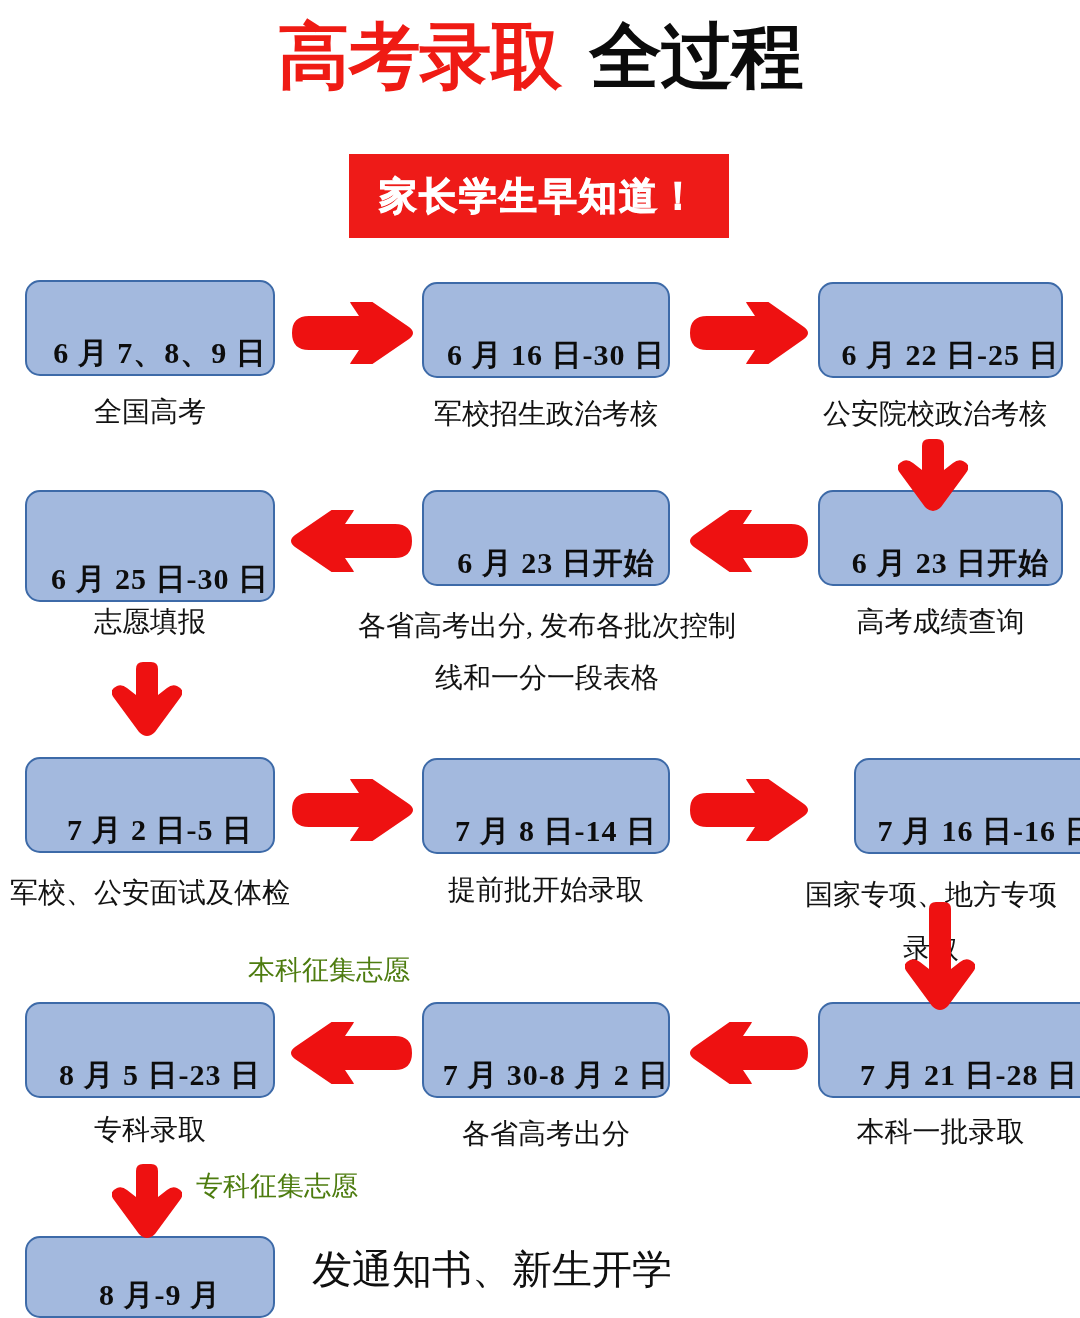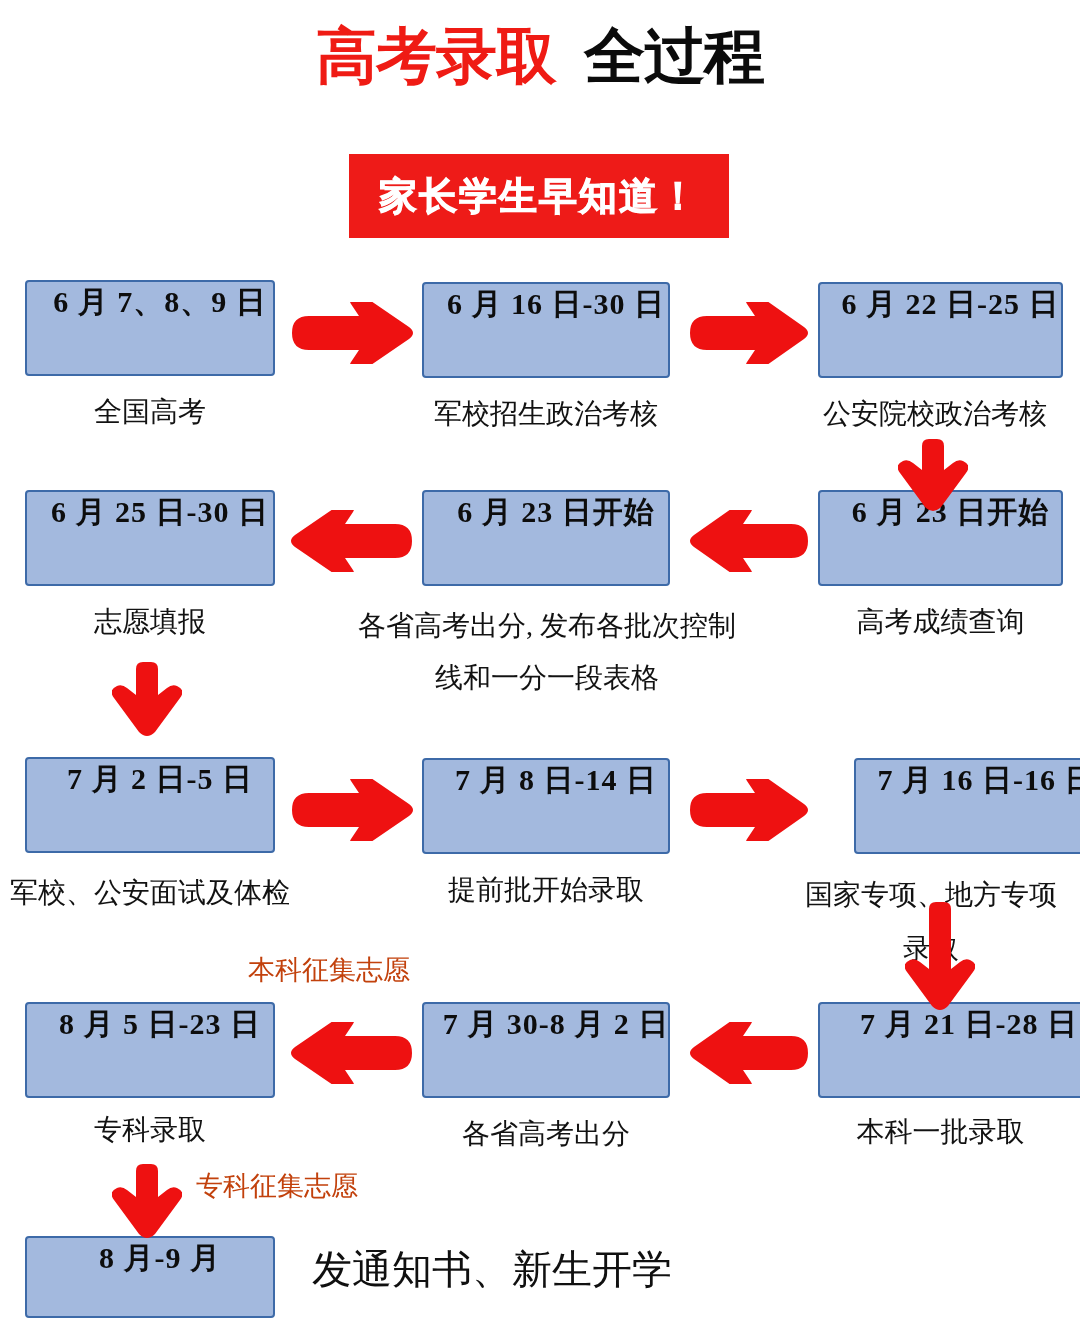--- a/index.html
+++ b/index.html
@@ -20,21 +20,21 @@
   .title-wrap {
     position: absolute;
     left: 0; top: 4px;
     width: 1080px;
     text-align: center;
     white-space: nowrap;
   }
   .title-part {
     font-family: "DejaVu Sans", "Liberation Sans", sans-serif;
     font-weight: bold;
-    font-size: 61px;
+    font-size: 72px;
     line-height: 104px;
     letter-spacing: -1px;
     display: inline-block;
     vertical-align: top;
     -webkit-text-stroke: 2px #ffffff;
     paint-order: stroke fill;
   }
   .title-red { color: #ef1b14; }
   .title-black { color: #0b0b0b; margin-left: 28px; }
 
@@ -55,24 +55,24 @@
     letter-spacing: 2px;
     color: #ffffff;
     -webkit-text-stroke: 1px #ffffff;
   }
 
   
   .node {
     position: absolute;
     background: #a3b9de;
     border: 2px solid #3d6aa8;
-    border-radius: 4px;
+    border-radius: 15px;
     box-sizing: border-box;
     display: flex;
-    align-items: flex-start;
+    align-items: flex-end;
     justify-content: center;
     z-index: 3;
     padding-left: 20px;
   }
   .node-label {
     font-family: "Liberation Serif", "DejaVu Serif", serif;
     font-weight: bold;
     font-size: 30px;
     color: #0d0d0d;
     white-space: nowrap;
@@ -90,21 +90,21 @@
     text-align: center;
     z-index: 2;
   }
   .caption.wrap { white-space: normal; }
 
   
   .annot-green {
     position: absolute;
     font-family: "Liberation Serif", "DejaVu Serif", serif;
     font-size: 27px;
-    color: #c2410c;
+    color: #4d7c0f;
     white-space: nowrap;
     z-index: 5;
   }
 
   
   .arrow {
     position: absolute;
     z-index: 4;
   }
   .arrow svg { display: block; }
@@ -178,21 +178,21 @@
   <span class="node-label">6 月 23 日开始</span>
 </div>
 <div class="caption wrap" style="left:352px; top:600px; width:390px; line-height:52px;">各省高考出分, 发布各批次控制线和一分一段表格</div>
 
 <div class="arrow" style="left:288px; top:510px;">
   <svg width="128" height="62" viewBox="0 0 128 62" xmlns="http://www.w3.org/2000/svg">
     <path d="M124 31 q0-17 -17-17 h-50 l8-12 q5-9 -6-10 q-8 0 -14 7 l-38 26 q-8 6 0 12 l38 26 q6 7 14 7 q11-1 6-10 l-8-12 h50 q17 0 17-17 z" fill="#ee1111"></path>
   </svg>
 </div>
 
-<div class="node" style="left:25px; top:490px; width:250px; height:96px;">
+<div class="node" style="left:25px; top:490px; width:250px; height:112px;">
   <span class="node-label">6 月 25 日-30 日</span>
 </div>
 <div class="caption" style="left:25px; top:600px; width:250px;">志愿填报</div>
 
 <div class="arrow" style="left:112px; top:660px;">
   <svg width="70" height="78" viewBox="0 0 70 78" xmlns="http://www.w3.org/2000/svg">
     <path d="M35 76 q-4 0 -8-4 l-25-34 q-6-8 3-12 q5-2 10 2 l9 7 v-26 q0-7 7-7 h8 q7 0 7 7 v26 l9-7 q5-4 10-2 q9 4 3 12 l-25 34 q-4 4 -8 4 z" fill="#ee1111"></path>
   </svg>
 </div>
 

